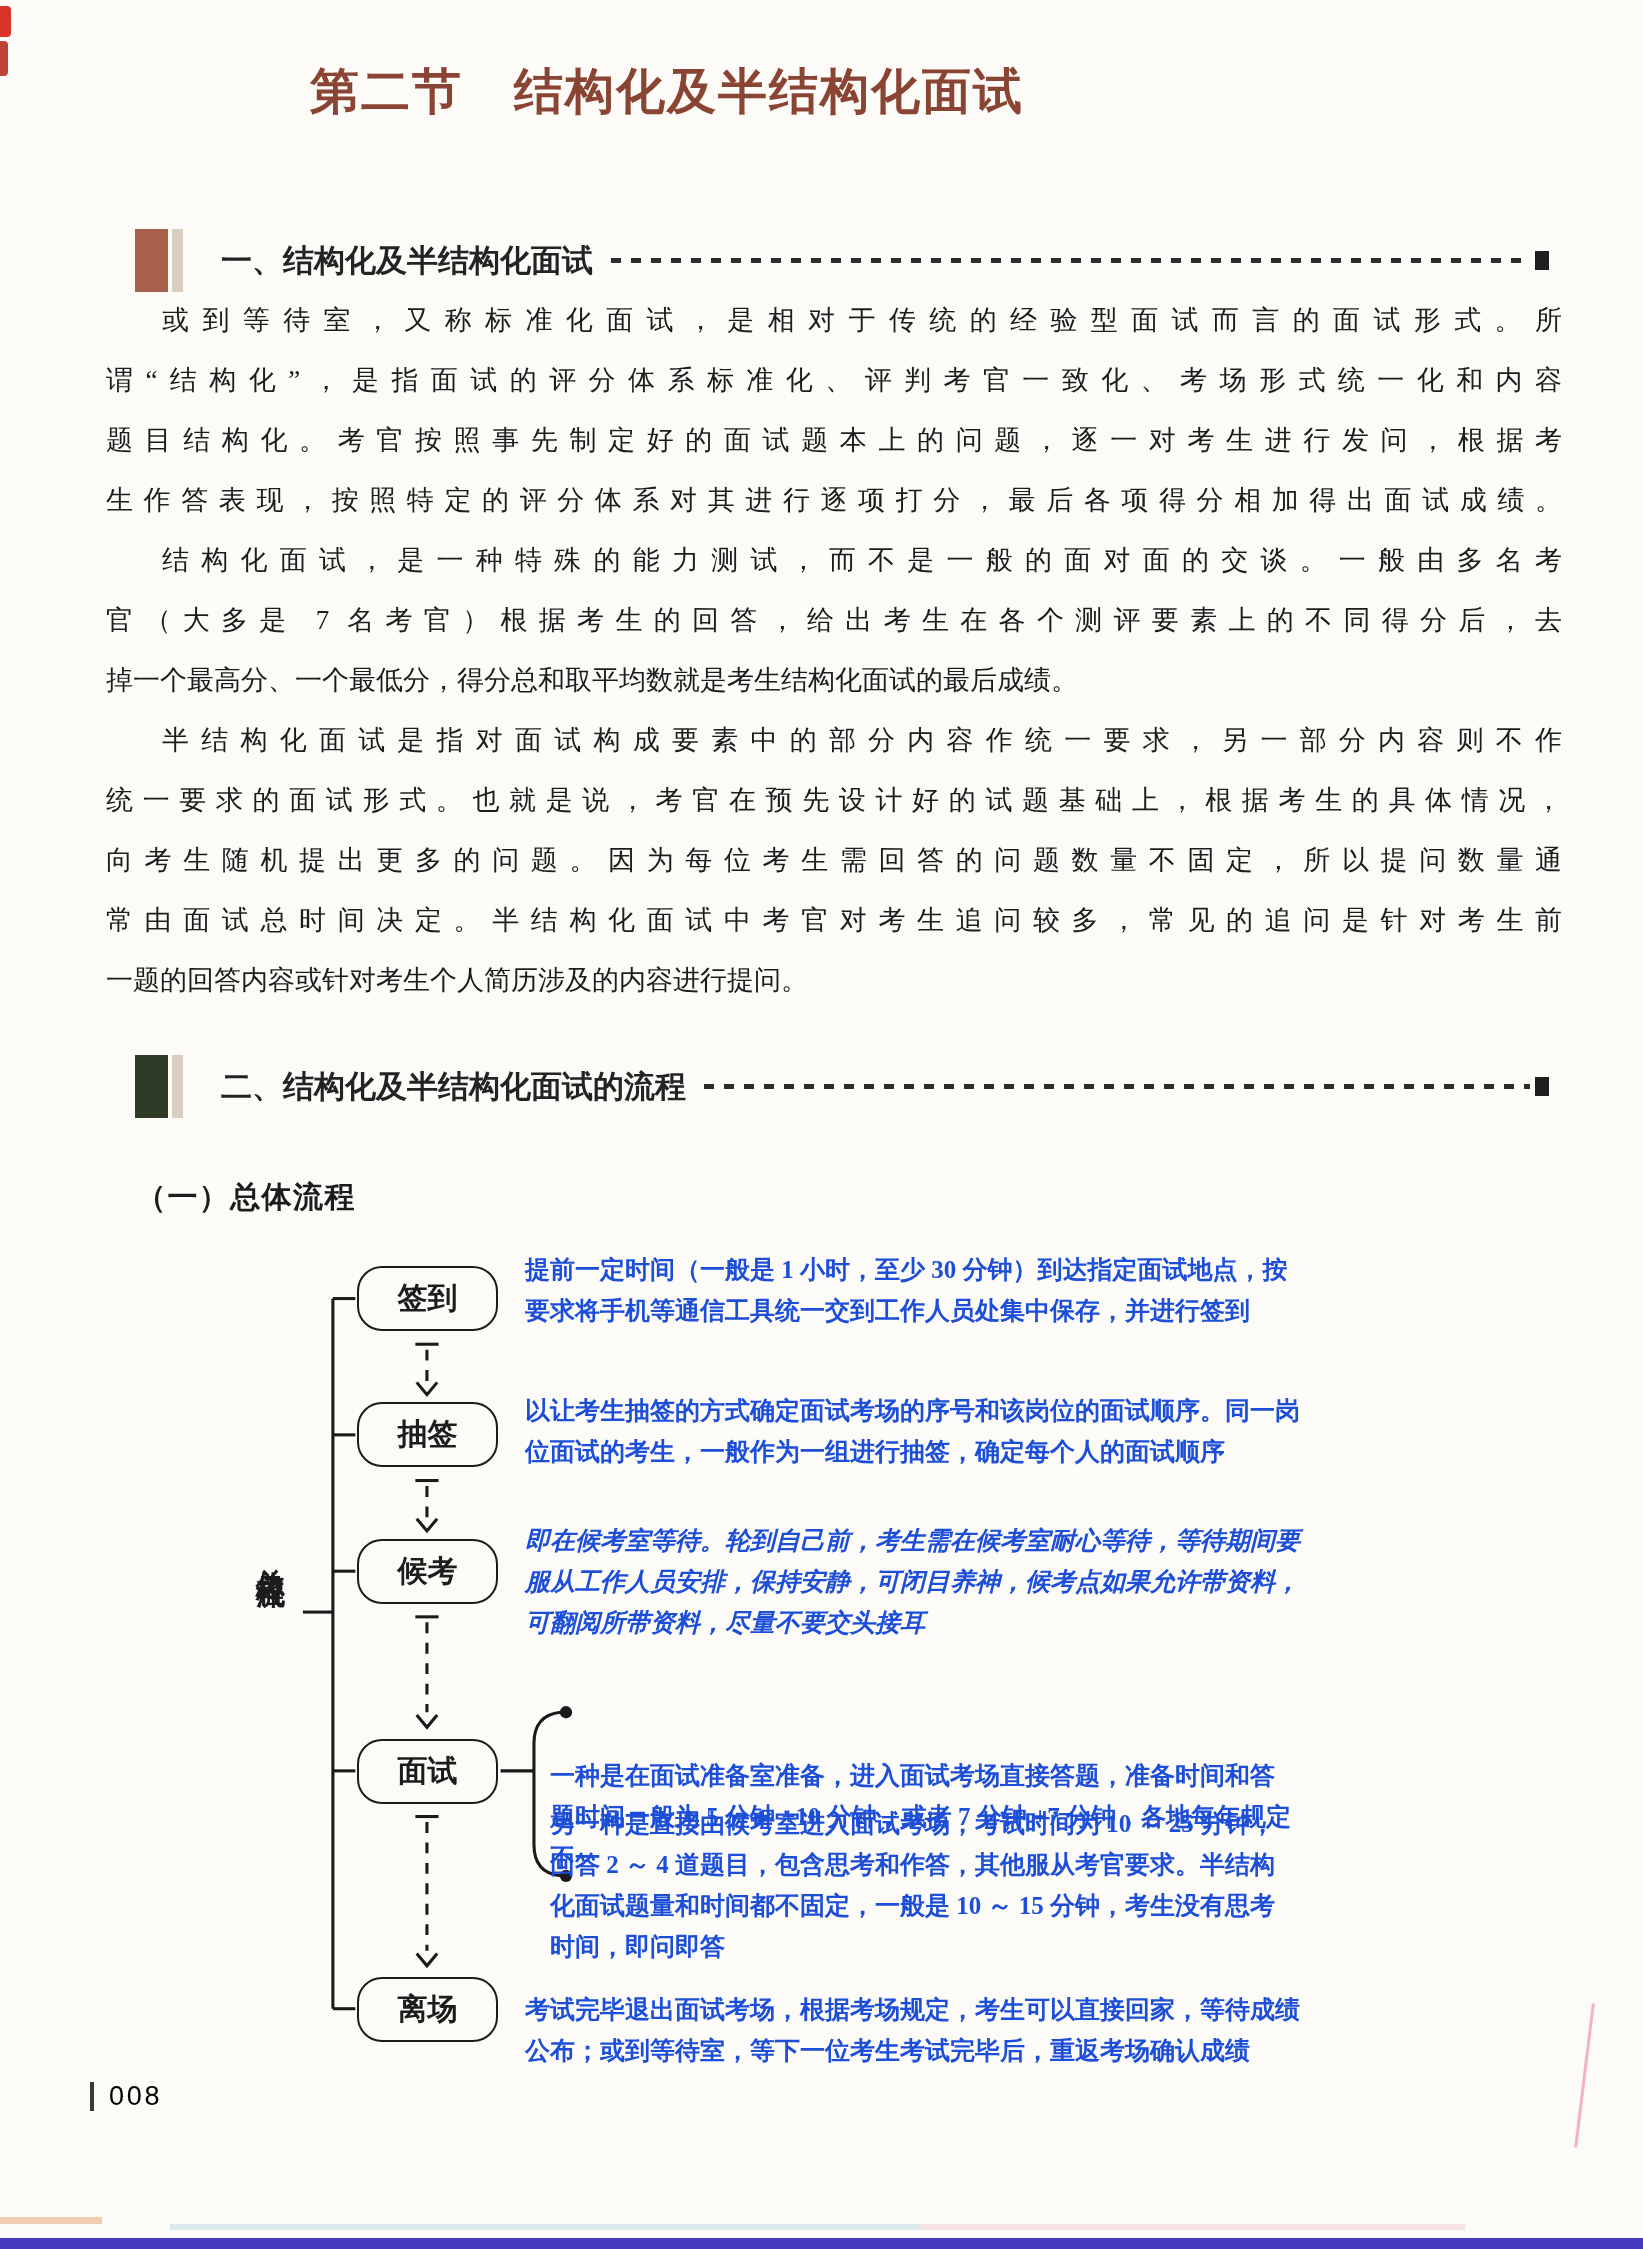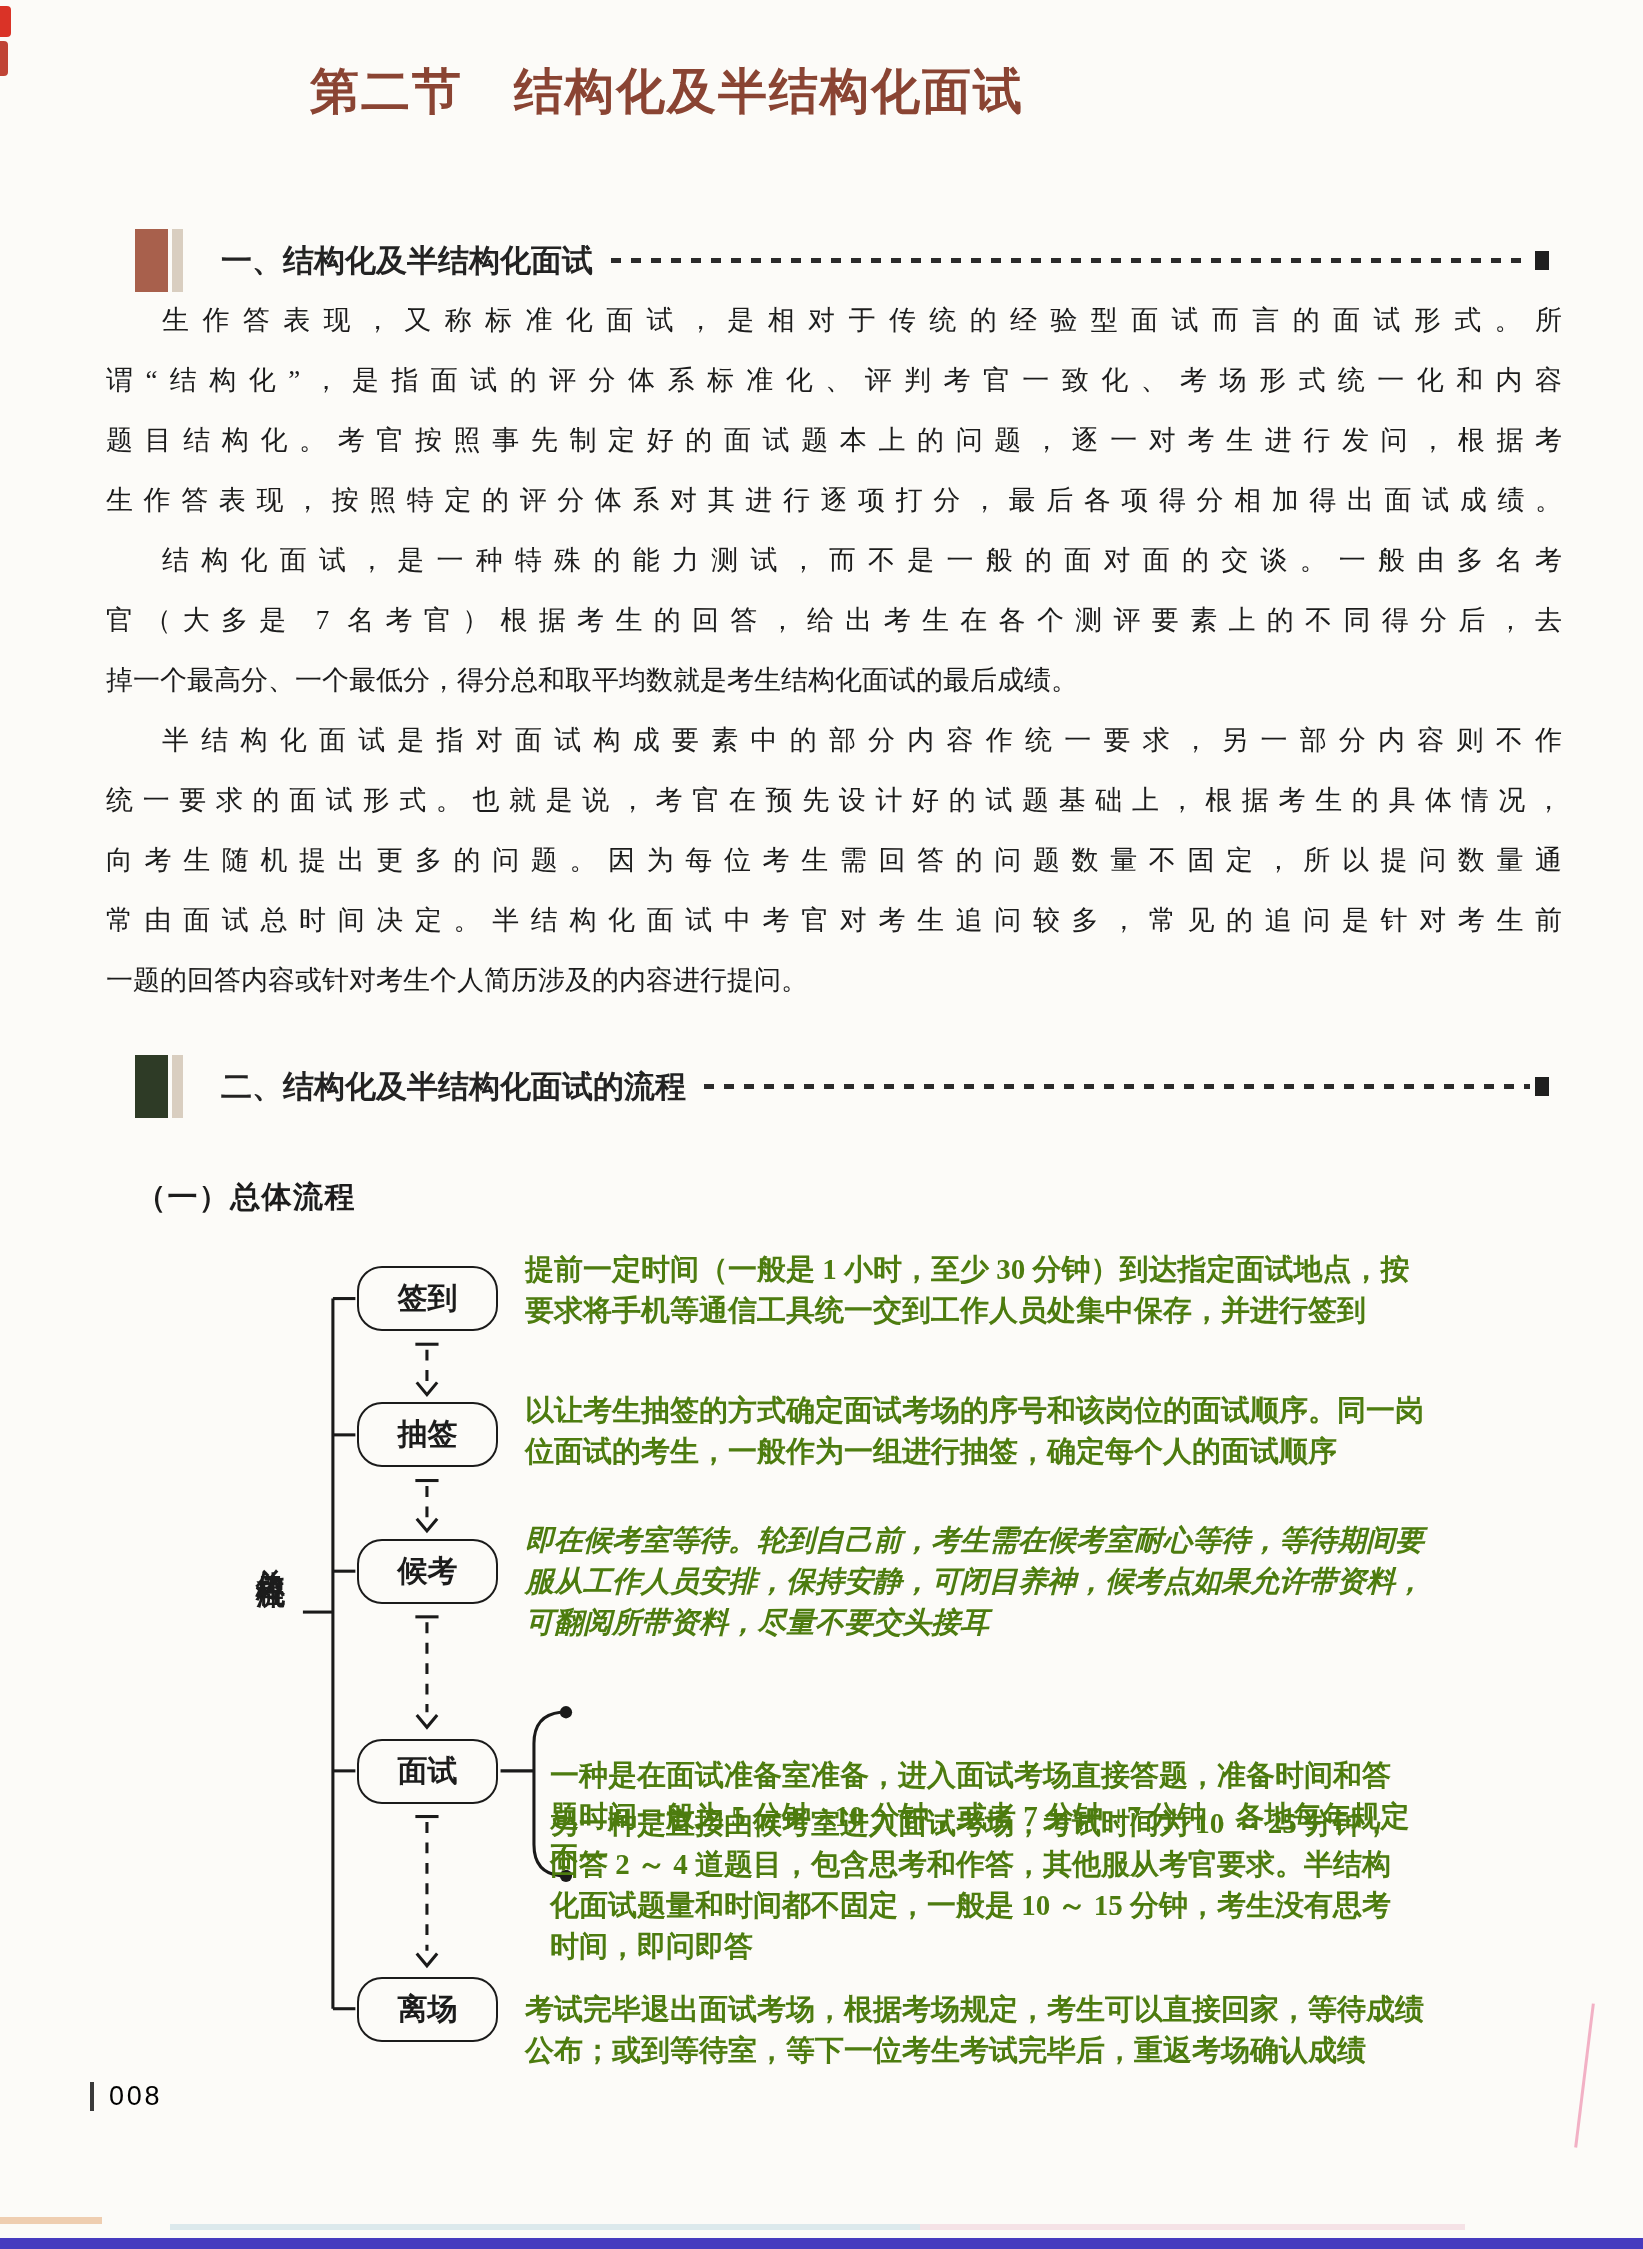--- a/index.html
+++ b/index.html
@@ -29,22 +29,22 @@
   
   .subheading{position:absolute;left:136px;top:1177px;font-size:30px;font-weight:bold;letter-spacing:1.4px;}
   
   .flow-label{position:absolute;left:251px;top:1545px;writing-mode:vertical-rl;text-orientation:upright;
         font-size:29px;font-weight:bold;letter-spacing:4.1px;font-family:"Liberation Sans","DejaVu Sans",sans-serif;}
   .flowbox{position:absolute;left:357px;width:141px;height:65px;border:2.7px solid #1b1b1b;border-radius:25px;
         display:flex;align-items:center;justify-content:center;font-size:30px;font-weight:bold;
         box-sizing:border-box;background:#fcfbf8;font-family:Liberation Sans, sans-serif;}
   .fb1{top:1266px;} .fb2{top:1402px;} .fb3{top:1539px;} .fb4{top:1739px;} .fb5{top:1977px;}
   .flow-svg{position:absolute;left:0;top:1227px;width:614px;height:886px;}
-  .desc{position:absolute;left:525px;width:1053px;font-size:29px;line-height:41px;white-space:pre-line;
-        font-weight:600;color:#4d7c0f;}
+  .desc{position:absolute;left:525px;width:1053px;font-size:25px;line-height:41px;white-space:pre-line;
+        font-weight:600;color:#1d4ed8;}
   .d1{top:1249px;} .d2{top:1390px;} .d3{top:1520px;font-style:italic;}
   .d4a{top:1755px;left:550px;width:1036px;} .d4b{top:1803px;left:550px;width:1036px;}
   .d5{top:1989px;}
   
   .pagenum{position:absolute;left:90px;top:2081px;display:flex;align-items:center;
         font-family:"Liberation Sans","DejaVu Sans",sans-serif;}
   .pagenum-bar{width:4.1px;height:29px;background:#3a3a3a;margin-right:15px;}
   .pagenum-text{font-size:27px;color:#000000;letter-spacing:2.7px;}
   
   .art{position:absolute;}
@@ -74,21 +74,21 @@
   <div class="sec-heading sec1">
     <div class="marker marker-red"></div>
     <div class="marker-stripe"></div>
     <div class="sec-text">一、结构化及半结构化面试</div>
     <div class="sec-dash"></div>
     <div class="sec-endsq"></div>
   </div>
 
   <div class="bodytext">
     <div class="para">
-      <div class="bodyline fill indent">生作答表现，又称标准化面试，是相对于传统的经验型面试而言的面试形式。所</div>
+      <div class="bodyline fill indent">或到等待室，又称标准化面试，是相对于传统的经验型面试而言的面试形式。所</div>
       <div class="bodyline fill">谓“结构化”，是指面试的评分体系标准化、评判考官一致化、考场形式统一化和内容</div>
       <div class="bodyline fill">题目结构化。考官按照事先制定好的面试题本上的问题，逐一对考生进行发问，根据考</div>
       <div class="bodyline fill">生作答表现，按照特定的评分体系对其进行逐项打分，最后各项得分相加得出面试成绩。</div>
     </div>
     <div class="para">
       <div class="bodyline fill indent">结构化面试，是一种特殊的能力测试，而不是一般的面对面的交谈。一般由多名考</div>
       <div class="bodyline fill">官（大多是 7 名考官）根据考生的回答，给出考生在各个测评要素上的不同得分后，去</div>
       <div class="bodyline last">掉一个最高分、一个最低分，得分总和取平均数就是考生结构化面试的最后成绩。</div>
     </div>
     <div class="para">

